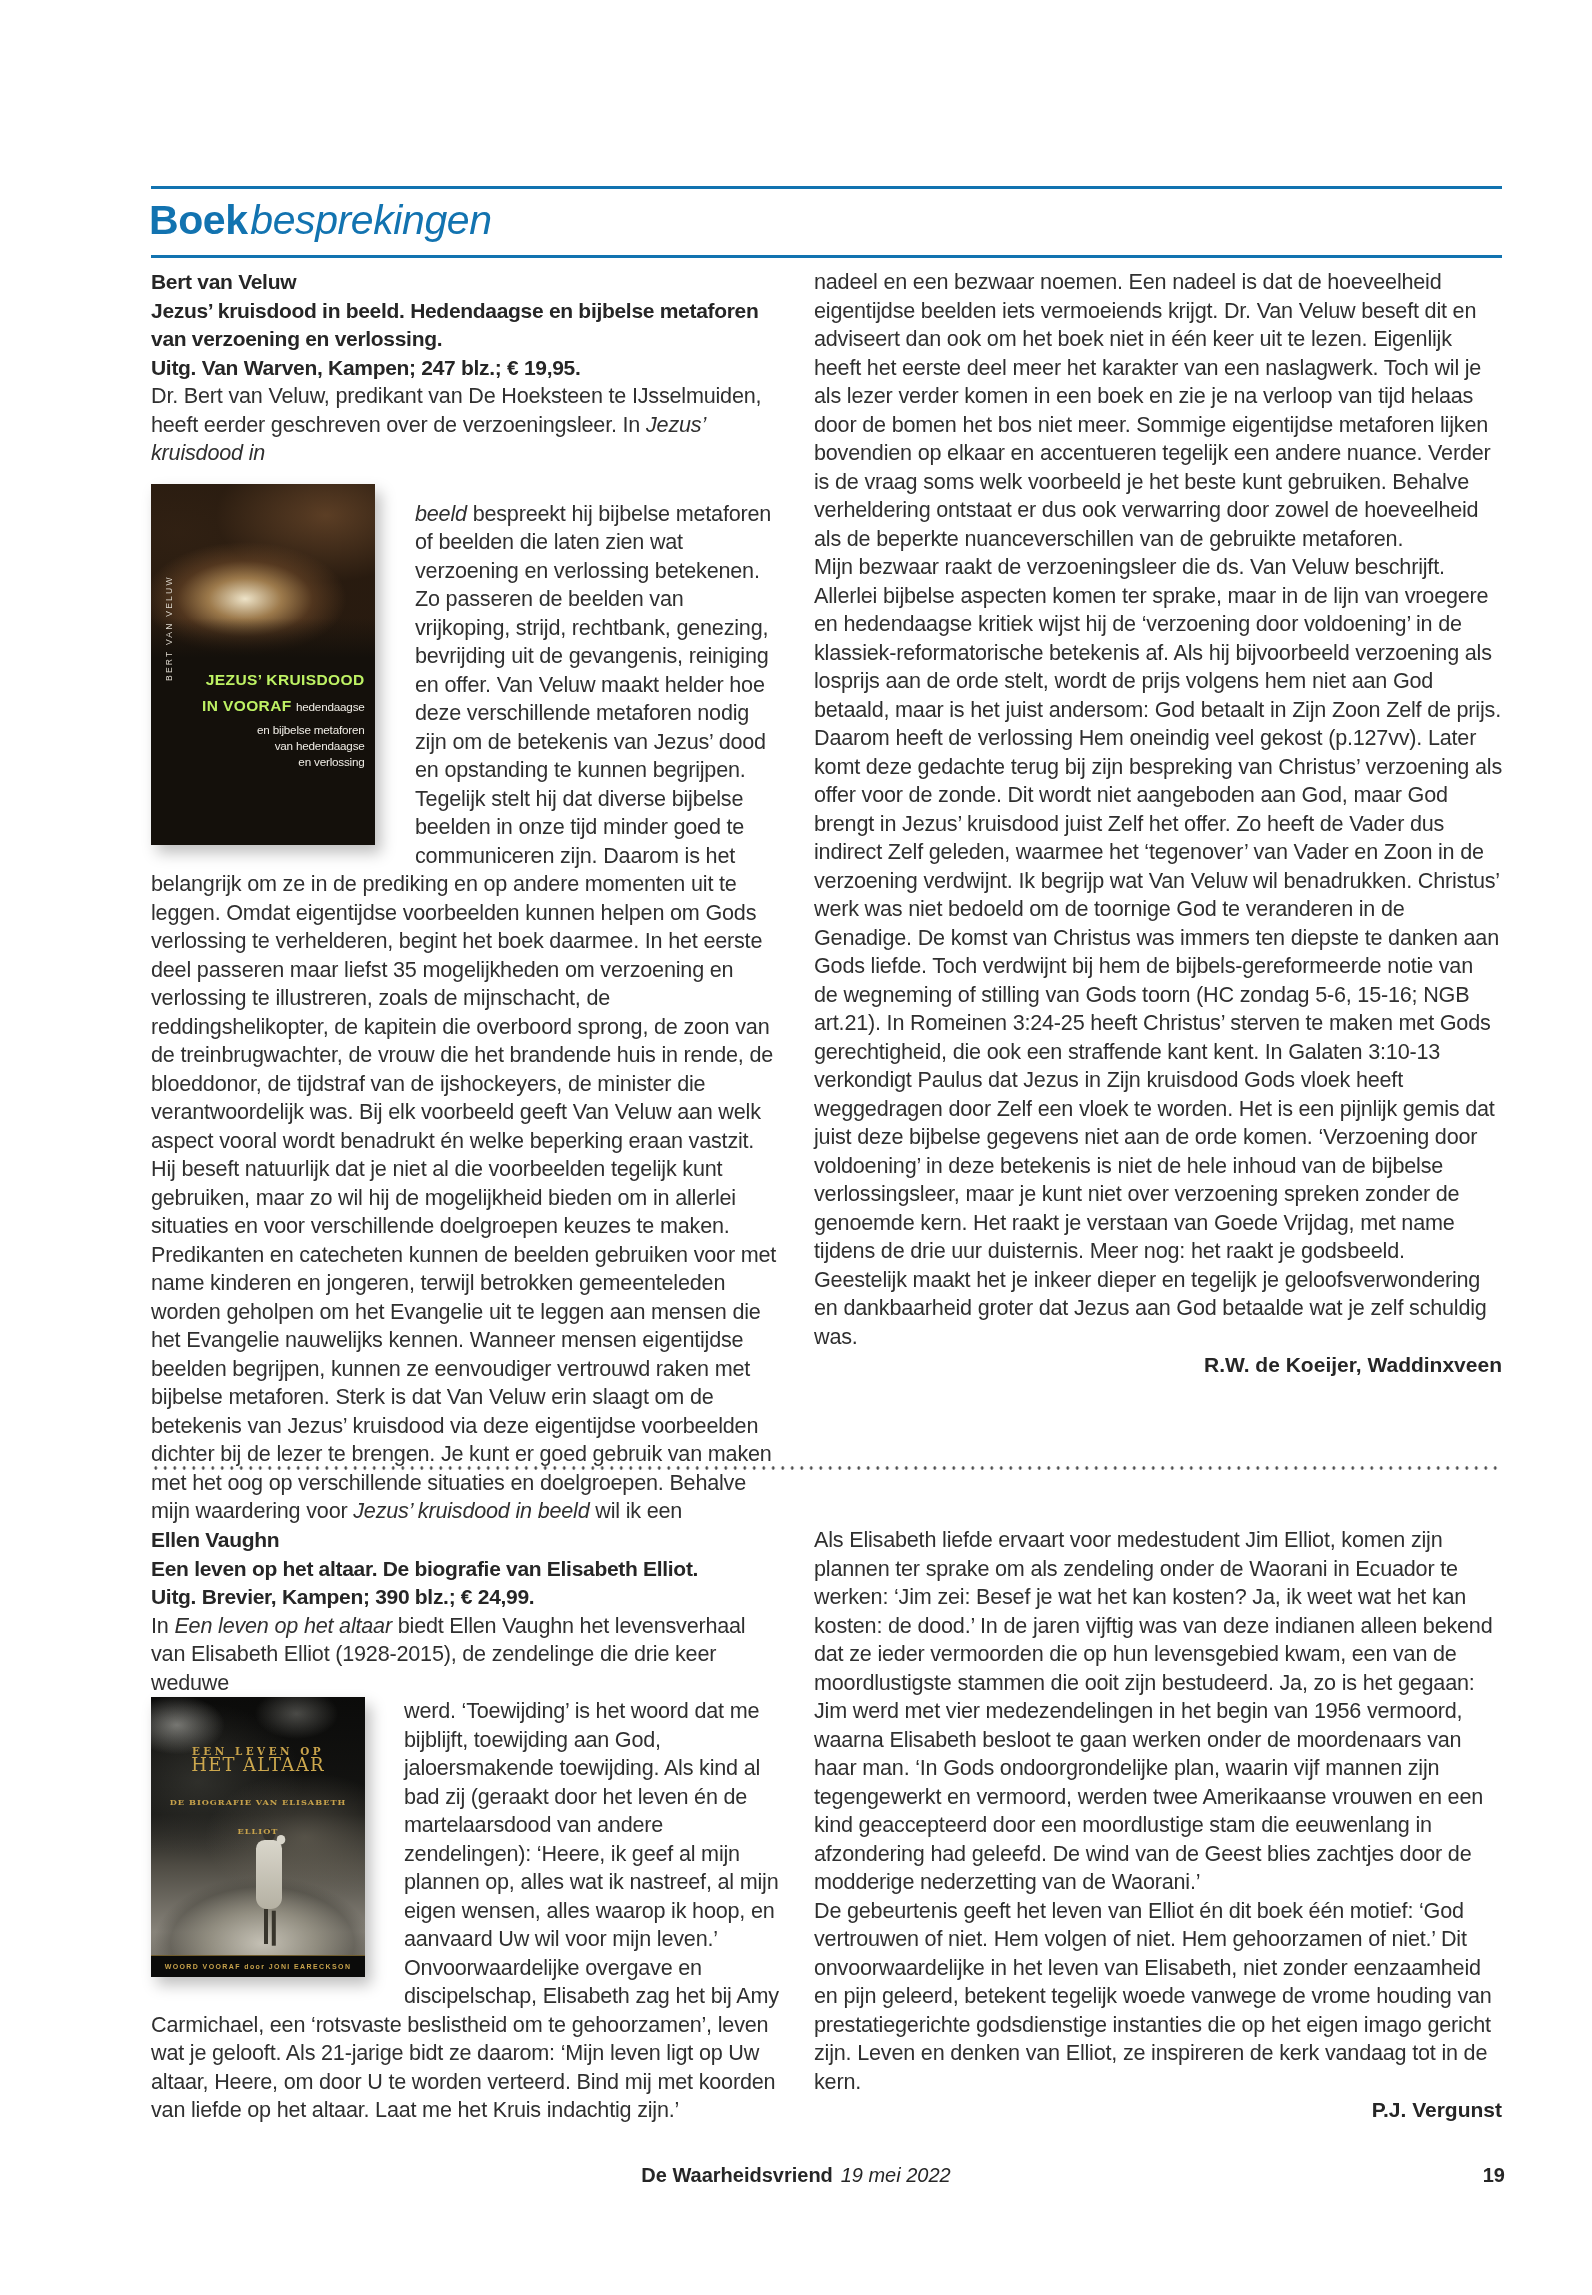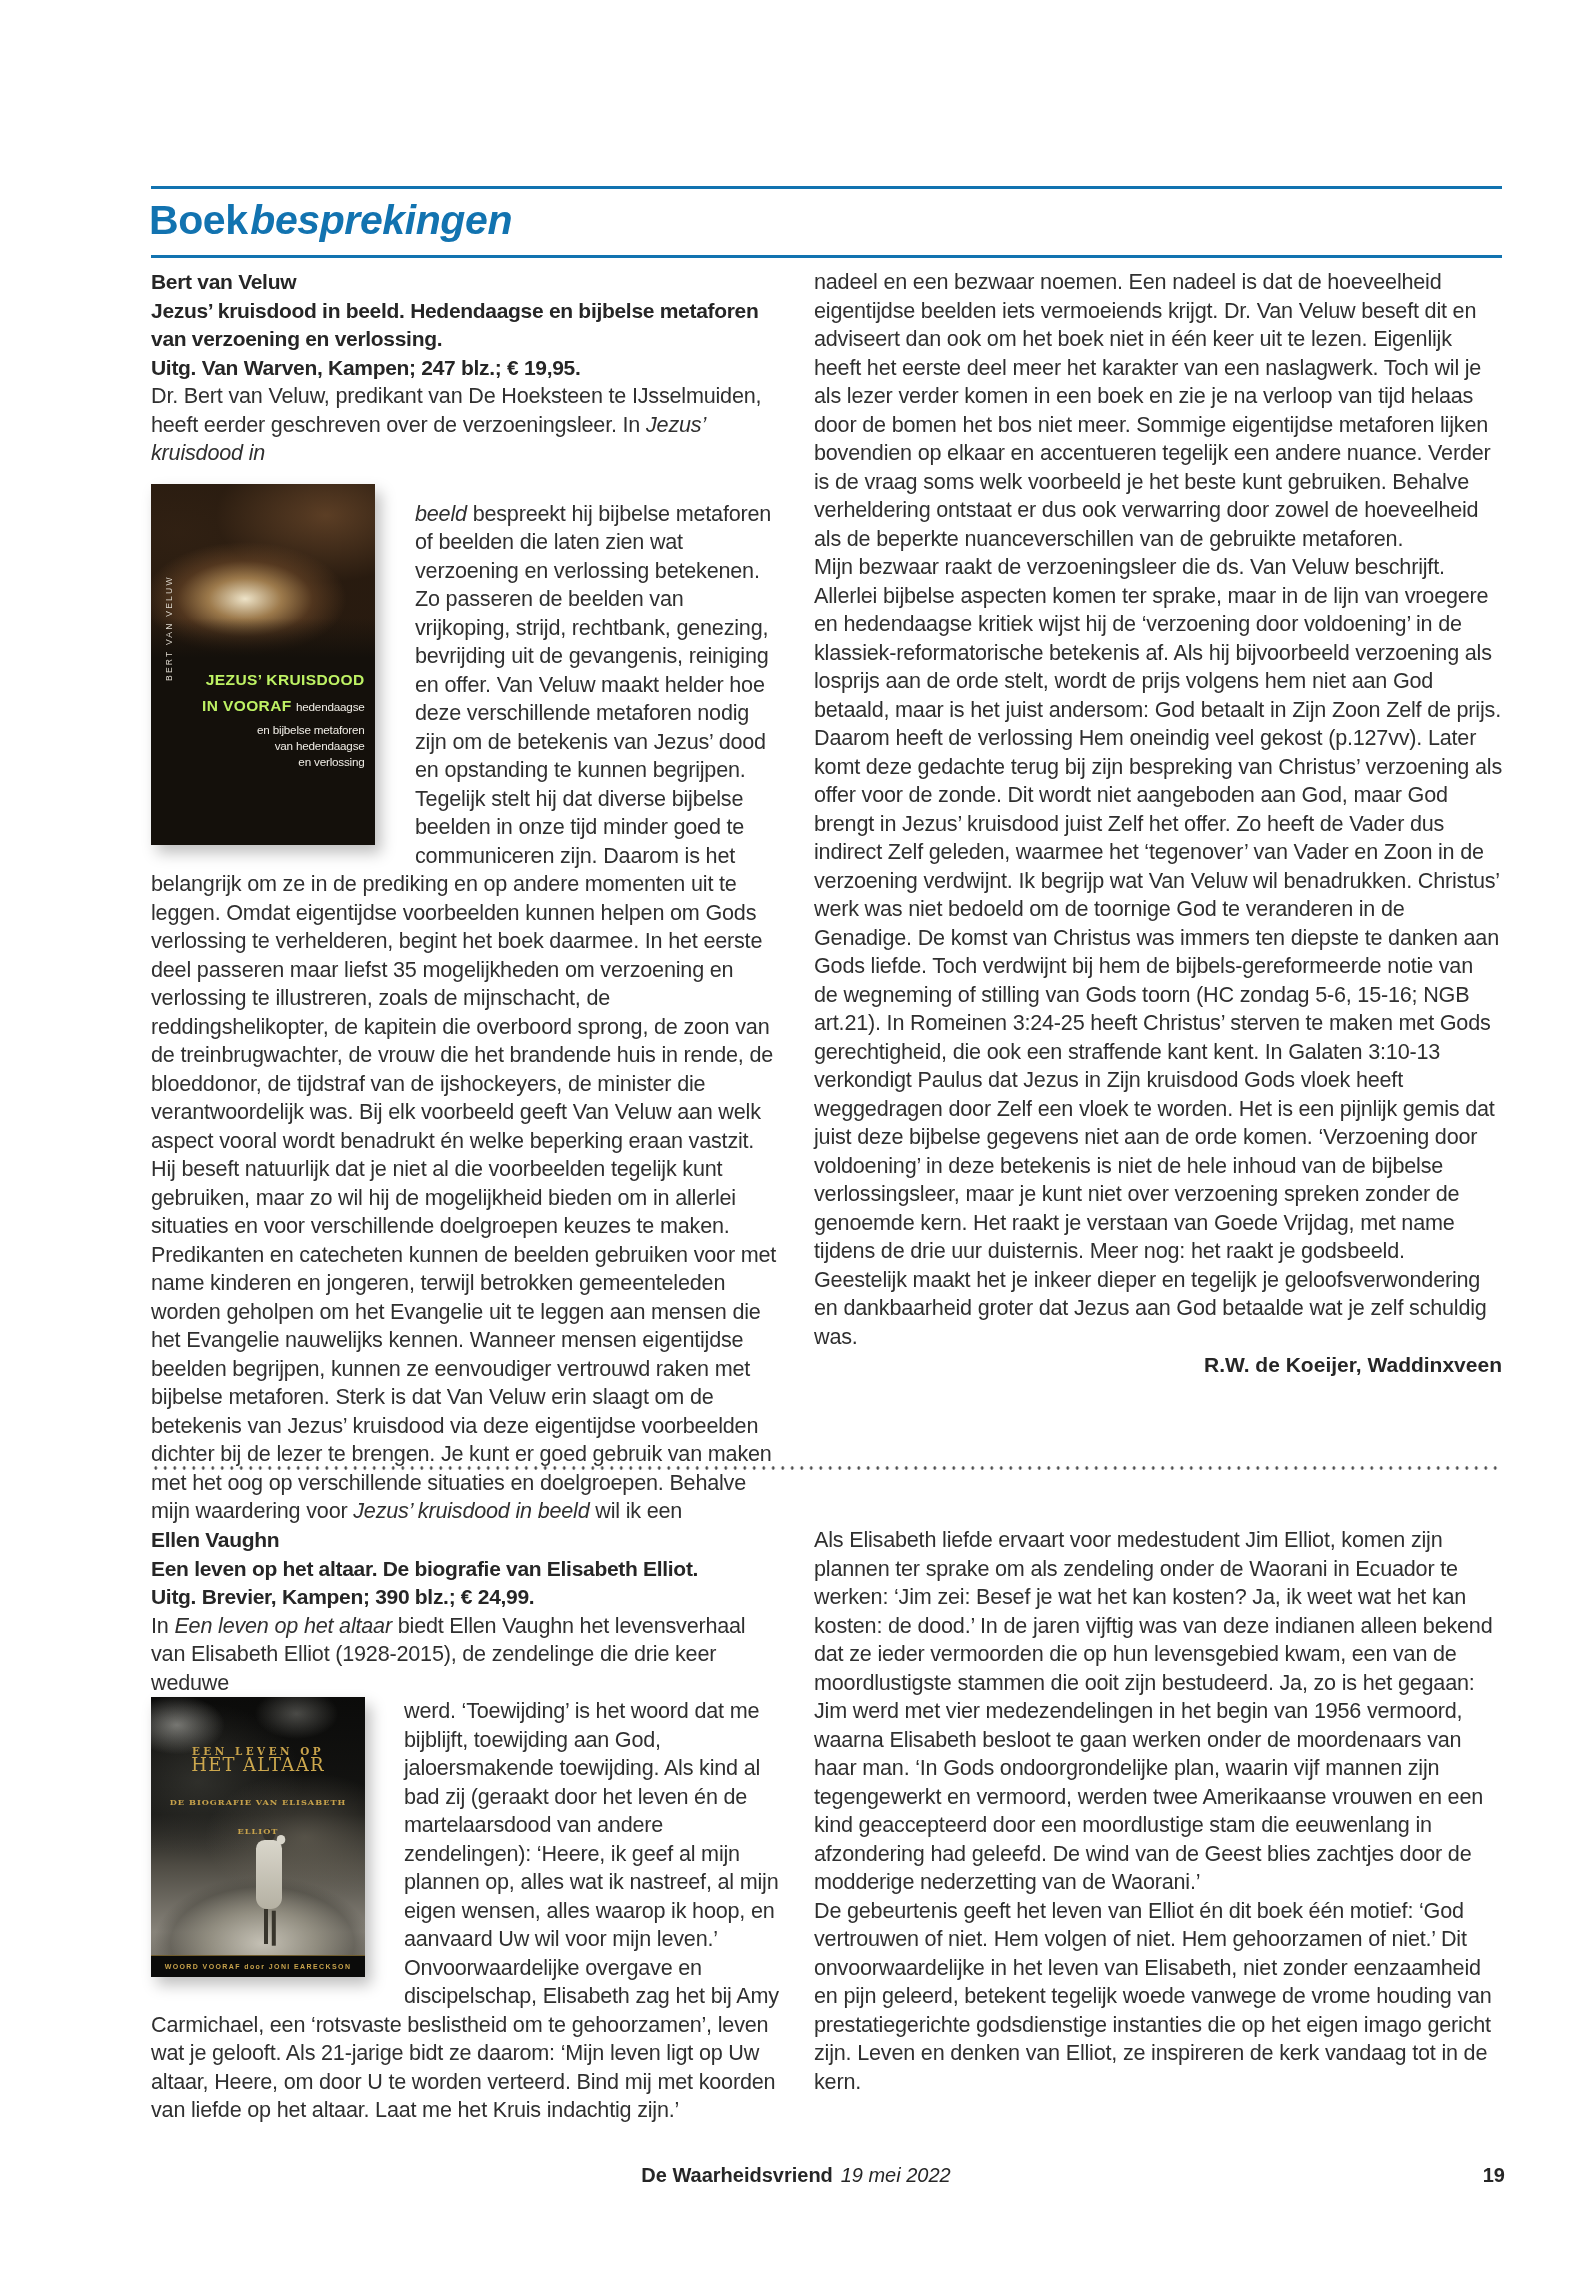--- a/index.html
+++ b/index.html
@@ -6,21 +6,21 @@
   .page{
     position:relative;width:1592px;height:2295px;background:#ffffff;
     font-family:"Liberation Sans",sans-serif;color:#303030;overflow:hidden;margin:0 auto;
   }
   
   .rule{position:absolute;left:151px;width:1351px;height:2.6px;background:#1273b0;}
   .rule-top{top:186px;}
   .rule-bottom{top:255px;}
   .masthead{position:absolute;left:149px;top:193px;font-size:41px;line-height:54px;color:#1273b0;letter-spacing:-0.4px;}
   .masthead .m-bold{font-weight:700;}
-  .masthead .m-italic{font-style:italic;font-weight:700;margin-left:2.6px;margin-top:8px;}
+  .masthead .m-italic{font-style:italic;font-weight:400;margin-left:2.6px;margin-top:8px;}
   
   .article{position:absolute;left:151px;width:1351px;}
   .article-1{top:268px;}
   .article-2{top:1526px;}
   .col-l{position:absolute;left:0;top:0;width:630px;}
   .col-r{position:absolute;left:663px;top:0;width:688px;}
   p{margin:0;}
   .book-head{font-weight:700;font-size:21px;line-height:28.5px;color:#262626;letter-spacing:-0.3px;}
   .body-text{font-size:21.6px;line-height:28.5px;letter-spacing:-0.2px;text-align:left;}
   .it{font-style:italic;}
@@ -168,20 +168,21 @@
           <span class="c2-author">ELLEN VAUGHN</span>
           <span class="c2-rule"></span>
           <span class="c2-bar">WOORD VOORAF door JONI EARECKSON TADA</span>
         </span>
         <span style="display:inline;"><span style="display: inline;">werd. ‘Toewijding’ is het woord dat me bijblijft, toewijding aan God, jaloersmakende toewijding. Als kind al bad zij (geraakt door het leven én de martelaarsdood van andere zendelingen): ‘Heere, ik geef al mijn plannen op, alles wat ik nastreef, al mijn eigen wensen, alles waarop ik hoop, en aanvaard Uw wil voor mijn leven.’ Onvoorwaardelijke overgave en discipelschap, Elisabeth zag het bij Amy Carmichael, een ‘rotsvaste beslistheid om te gehoorzamen’, leven wat je gelooft. Als 21-jarige bidt ze daarom: ‘Mijn leven ligt op Uw altaar, Heere, om door U te worden verteerd. Bind mij met koorden van liefde op het altaar. Laat me het Kruis indachtig zijn.’</span></span>
       </p>
     </div>
     <div class="col-r">
       <p class="body-text">Als Elisabeth liefde ervaart voor medestudent Jim Elliot, komen zijn plannen ter sprake om als zendeling onder de Waorani in Ecuador te werken: ‘Jim zei: Besef je wat het kan kosten? Ja, ik weet wat het kan kosten: de dood.’ In de jaren vijftig was van deze indianen alleen bekend dat ze ieder vermoorden die op hun levensgebied kwam, een van de moordlustigste stammen die ooit zijn bestudeerd. Ja, zo is het gegaan: Jim werd met vier medezendelingen in het begin van 1956 vermoord, waarna Elisabeth besloot te gaan werken onder de moordenaars van haar man. ‘In Gods ondoorgrondelijke plan, waarin vijf mannen zijn tegengewerkt en vermoord, werden twee Amerikaanse vrouwen en een kind geaccepteerd door een moordlustige stam die eeuwenlang in afzondering had geleefd. De wind van de Geest blies zachtjes door de modderige nederzetting van de Waorani.’</p>
       <p class="body-text">De gebeurtenis geeft het leven van Elliot én dit boek één motief: ‘God vertrouwen of niet. Hem volgen of niet. Hem gehoorzamen of niet.’ Dit onvoorwaardelijke in het leven van Elisabeth, niet zonder eenzaamheid en pijn geleerd, betekent tegelijk woede vanwege de vrome houding van prestatiegerichte godsdienstige instanties die op het eigen imago gericht zijn. Leven en denken van Elliot, ze inspireren de kerk vandaag tot in de kern.</p>
+      <p class="signature">P.J. Vergunst</p>
     </div>
   </section>
 
   <div class="footer-line">
     <span class="mag" style="display:inline;">De Waarheidsvriend</span><span class="date" style="display:inline;">19 mei 2022</span>
   </div>
   <div class="page-num">19</div>
 
 </div>
 

